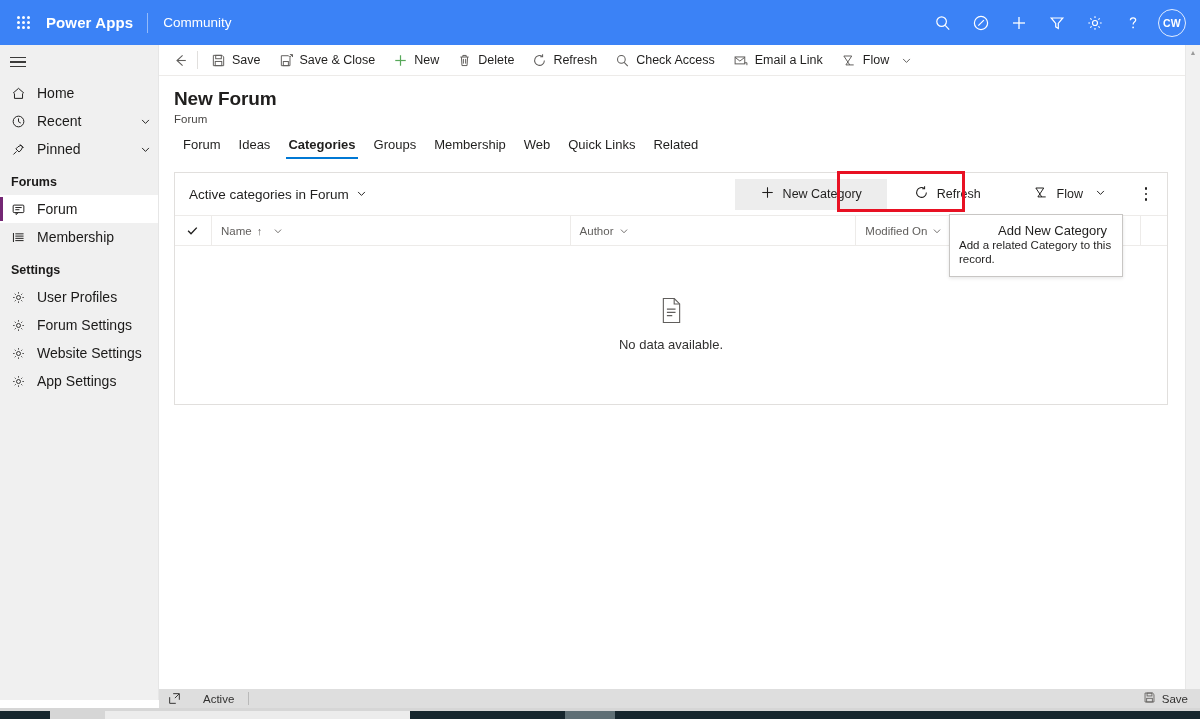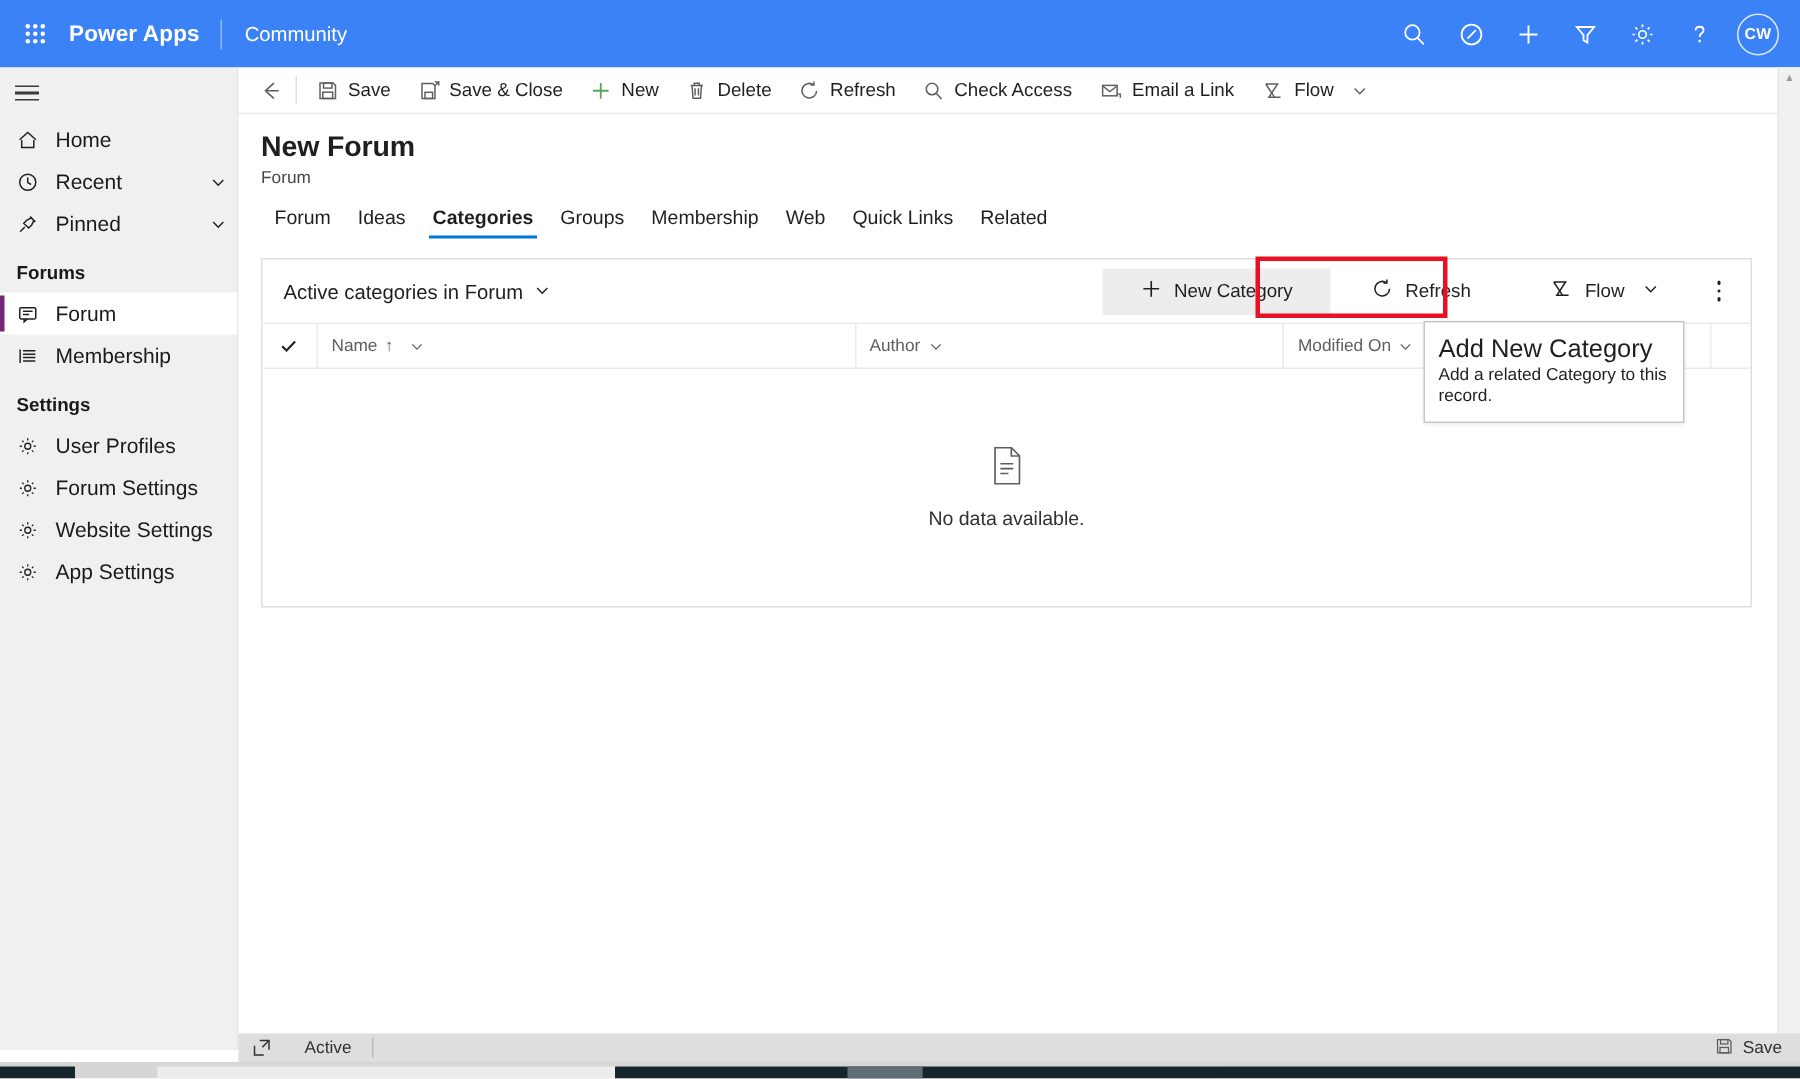--- a/index.html
+++ b/index.html
@@ -189,21 +189,21 @@
   .sg-empty-text { font-size: 13px; color: #323130; }
 
   
   .callout {
     position: absolute; left: 790px; top: 169px;
     width: 174px; background: #ffffff;
     border: 1px solid #c8c6c4;
     box-shadow: 0 1.6px 3.6px rgba(0,0,0,.10), 0 0.3px 0.9px rgba(0,0,0,.08);
     padding: 8px 9px 9px 9px; z-index: 40;
   }
-  .callout-title { font-size: 17px; color: #201f1e; }
+  .callout-title { font-size: 13px; color: #201f1e; margin-left: 39px; }
   .callout-body { font-size: 11.5px; color: #201f1e; line-height: 1.25; }
 
   
   .redbox {
     position: absolute; left: 678px; top: 126px;
     width: 128px; height: 41px;
     border: 3px solid #e81123; pointer-events: none; z-index: 50;
   }
 
   

